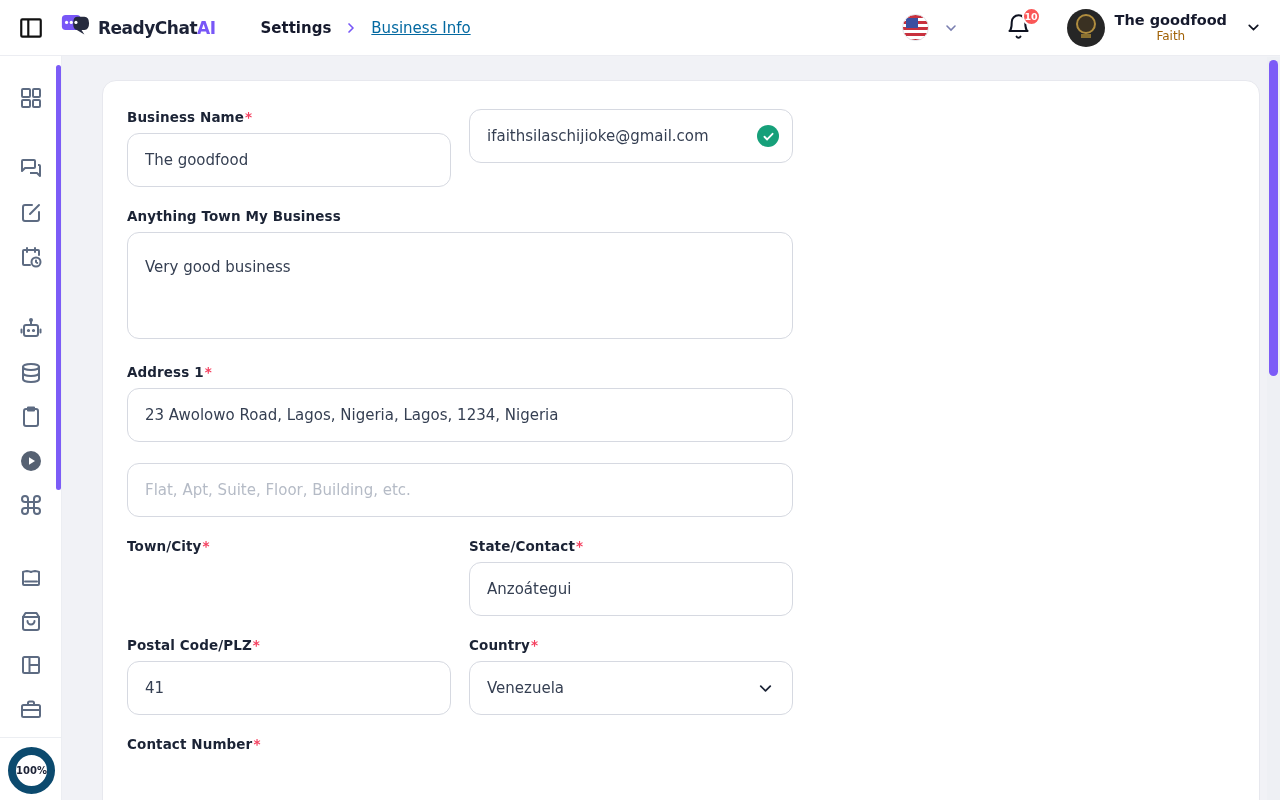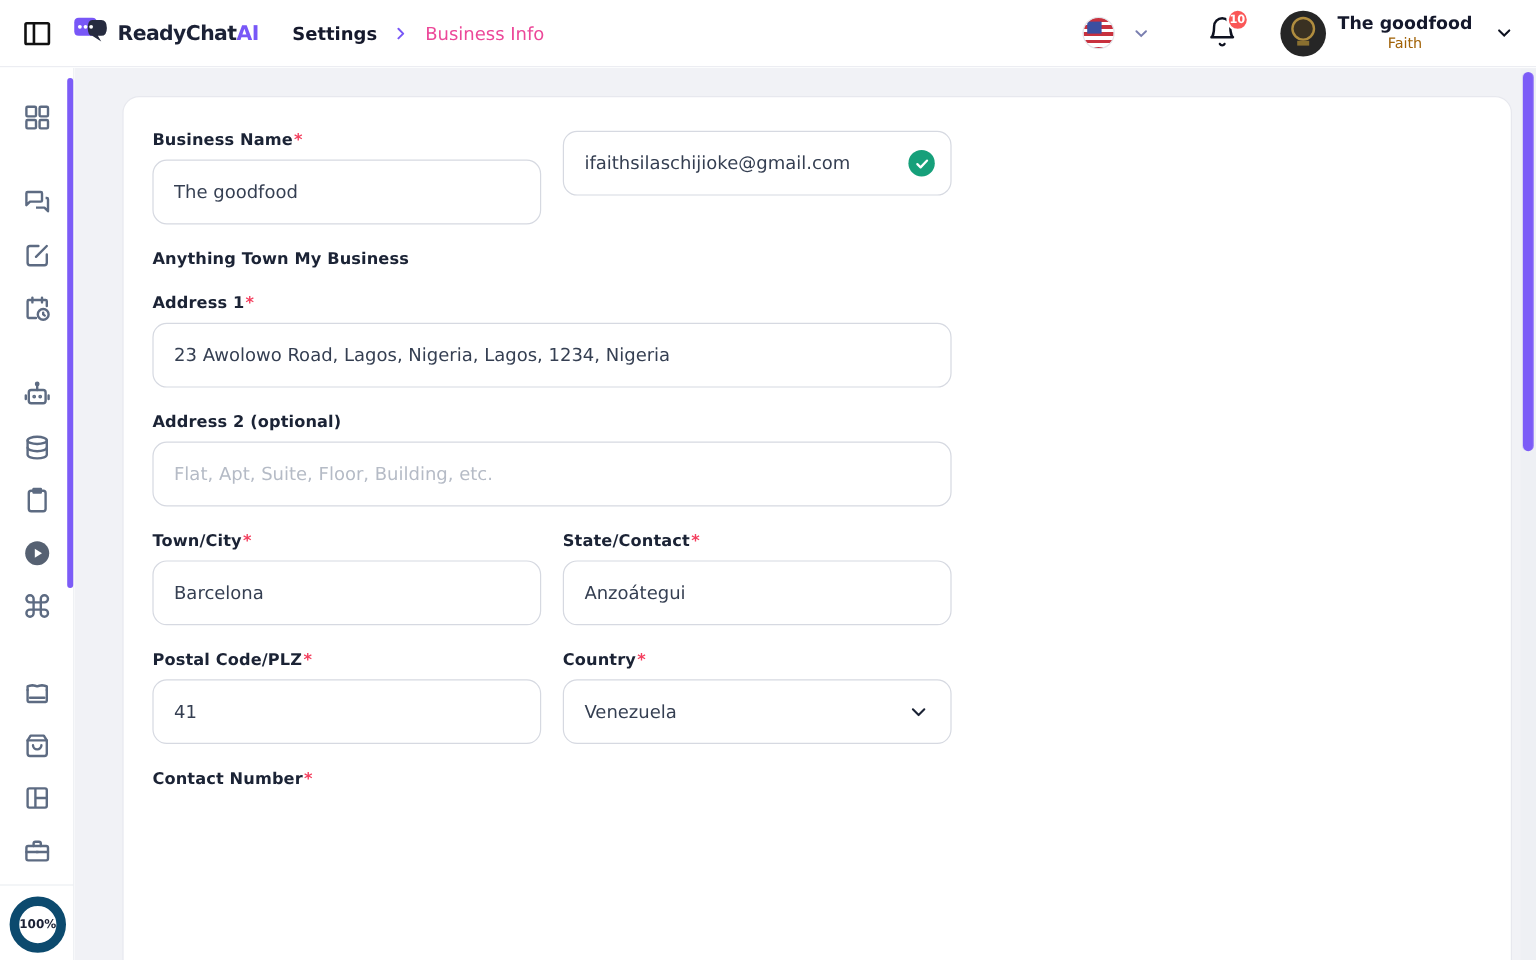--- a/index.html
+++ b/index.html
@@ -6,24 +6,24 @@
   html,body { width:1280px; height:800px; overflow:hidden; background:#f1f2f6;
     font-family:"DejaVu Sans","Liberation Sans",sans-serif; }
 
   
   .header { position:fixed; top:0; left:0; width:1280px; height:56px; background:#ffffff;
     border-bottom:1px solid #ecedf2; display:flex; align-items:center; z-index:20; }
   .panel-toggle { margin-left:18px; width:26px; height:24px; cursor:pointer; display:flex; align-items:center; }
   .logo { display:flex; align-items:center; margin-left:14px; gap:6px; }
   .logo-text { font-size:17px; font-weight:700; letter-spacing:-0.5px; color:#1c2236; }
   .logo-text .ai { color:#7857f7; }
-  .breadcrumb { display:flex; align-items:center; margin-left:28px; gap:12px; font-size:15px;justify-content:center; }
+  .breadcrumb { display:flex; align-items:center; margin-left:45px; gap:12px; font-size:15px;justify-content:center; }
   .crumb-parent { color:#15192c; font-weight:600; cursor:pointer; }
   .crumb-sep { color:#7857f7; display:flex; }
-  .crumb-current { color:#ec4899; font-weight:500; cursor:pointer; }
+  .crumb-current { color:#0369a1; font-weight:500; cursor:pointer;text-decoration:underline; }
 
   .header-right { margin-left:auto; display:flex; align-items:center; margin-right:18px; }
   .flag-wrap { display:flex; align-items:center; gap:14px; cursor:pointer; }
   .flag { width:27px; height:27px; border-radius:50%; position:relative; overflow:hidden;
     background:repeating-linear-gradient(#c8313e 0 3px,#fff 3px 6px); border:1px solid #e3e5ea; }
   .flag::before { content:""; position:absolute; left:3px; top:3px; width:12px; height:10px; background:#3c4fa0; }
   .chev-purple { stroke:#7a7fb0; }
   .bell-wrap { position:relative; margin-left:46px; cursor:pointer; width:28px; height:30px; }
   .badge { position:absolute; top:-6px; right:-8px; min-width:19px; height:19px; border-radius:50%;
     background:#fa5757; color:#fff; font-size:9.5px; font-weight:700; display:flex; align-items:center;
@@ -251,42 +251,41 @@
               <svg width="13" height="13" viewBox="0 0 24 24" fill="none" stroke="#fff" stroke-width="3.4" stroke-linecap="round" stroke-linejoin="round">
                   <polyline points="4.5 12.5 9.5 17.5 19.5 7"></polyline>
                 </svg>
             </span>
           </div>
         </div>
       </div>
 
       <div class="field full">
         <label class="flabel">Anything Town My Business</label>
+        <div class="ctrl">
+          <textarea class="tarea" style="">Very good business</textarea>
+        </div>
       </div>
 
       <div class="field full">
         <label class="flabel"><span>Address 1</span><span class="req">*</span></label>
         <div class="ctrl">
           <input class="tinput" type="text" value="23 Awolowo Road, Lagos, Nigeria, Lagos, 1234, Nigeria" style="">
         </div>
       </div>
 
       <div class="field full">
-        <label class="flabel">Address 2 (optional)</label>
         <div class="ctrl">
           <input class="tinput" type="text" placeholder="Flat, Apt, Suite, Floor, Building, etc." style="">
         </div>
       </div>
 
       <div class="row2">
         <div class="field half">
           <label class="flabel"><span>Town/City</span><span class="req">*</span></label>
-          <div class="ctrl">
-            <input class="tinput" type="text" value="Barcelona" style="">
-          </div>
         </div>
         <div class="field half">
           <label class="flabel"><span>State/Contact</span><span class="req">*</span></label>
           <div class="ctrl">
             <input class="tinput" type="text" value="Anzoátegui" style="">
           </div>
         </div>
       </div>
 
       <div class="row2">

